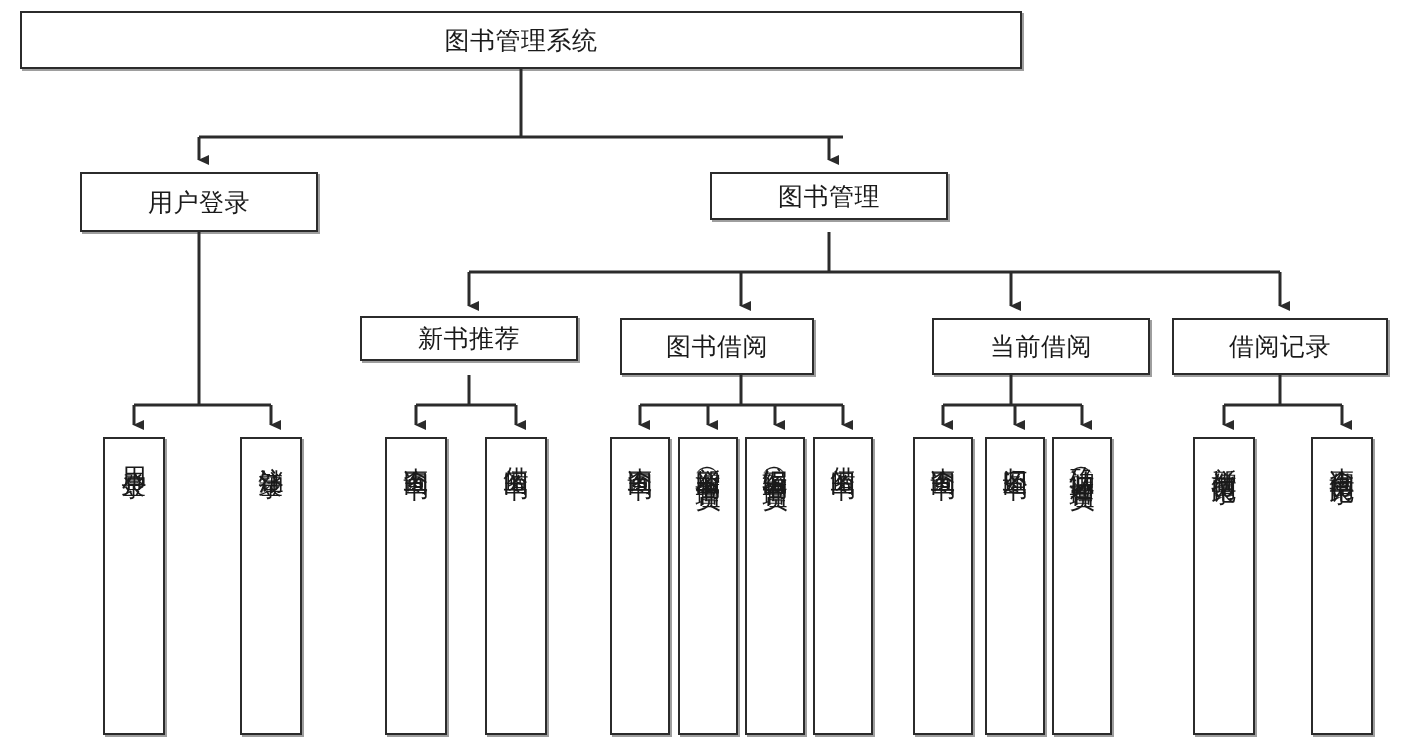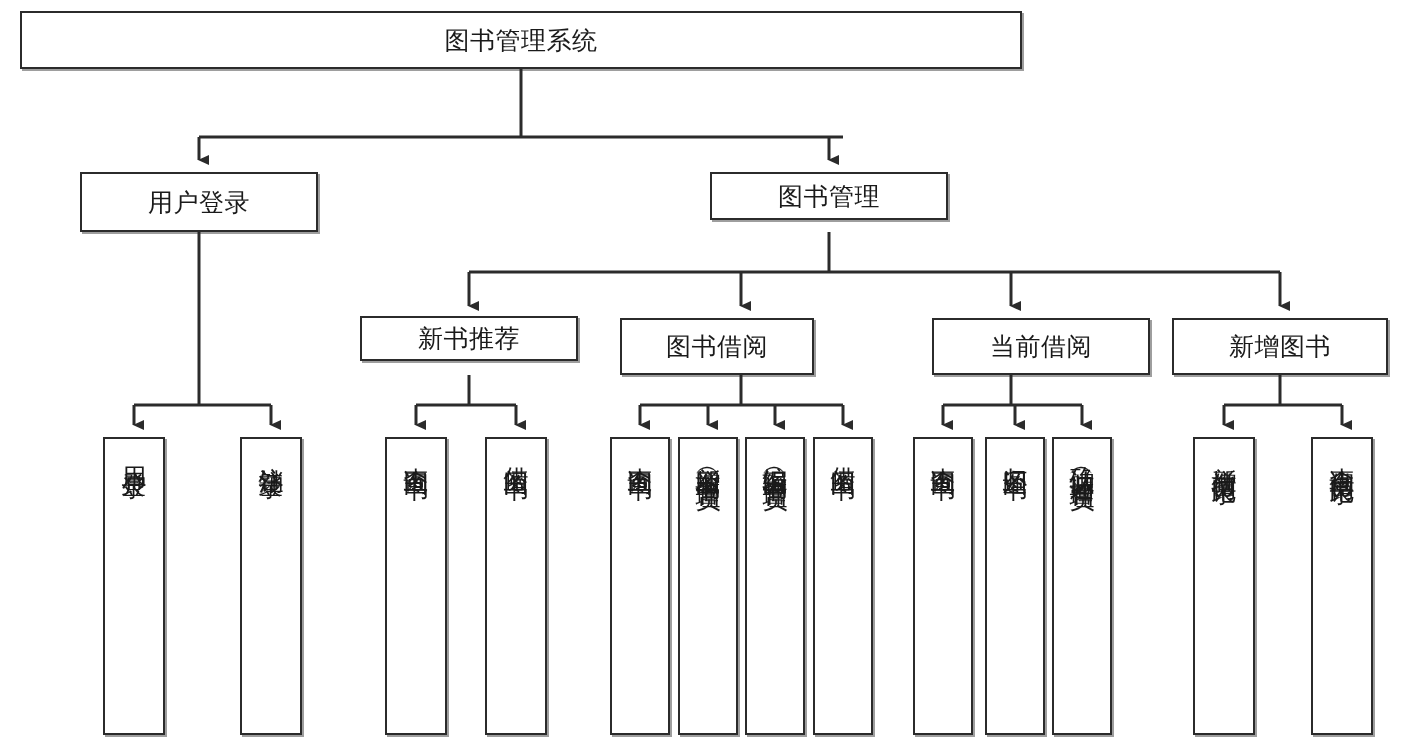--- a/index.html
+++ b/index.html
@@ -135,21 +135,21 @@
   <div class="node horizontal" style="left:360px; top:316px; width:218px; height:45px;">
     <span class="node-label">新书推荐</span>
   </div>
   <div class="node horizontal" style="left:620px; top:318px; width:194px; height:57px;">
     <span class="node-label">图书借阅</span>
   </div>
   <div class="node horizontal" style="left:902px; top:318px; width:218px; height:57px;margin-left:30px;">
     <span class="node-label">当前借阅</span>
   </div>
   <div class="node horizontal" style="left:1172px; top:318px; width:216px; height:57px;">
-    <span class="node-label">新增图书</span>
+    <span class="node-label">借阅记录</span>
   </div>
 
   <div class="node vertical" style="left:103px; top:437px; width:62px; height:298px;">
     <span class="node-label">用户登录</span>
   </div>
   <div class="node vertical" style="left:240px; top:437px; width:62px; height:298px;">
     <span class="node-label">注销登录</span>
   </div>
   <div class="node vertical" style="left:385px; top:437px; width:62px; height:298px;">
     <span class="node-label">查询图书</span>

